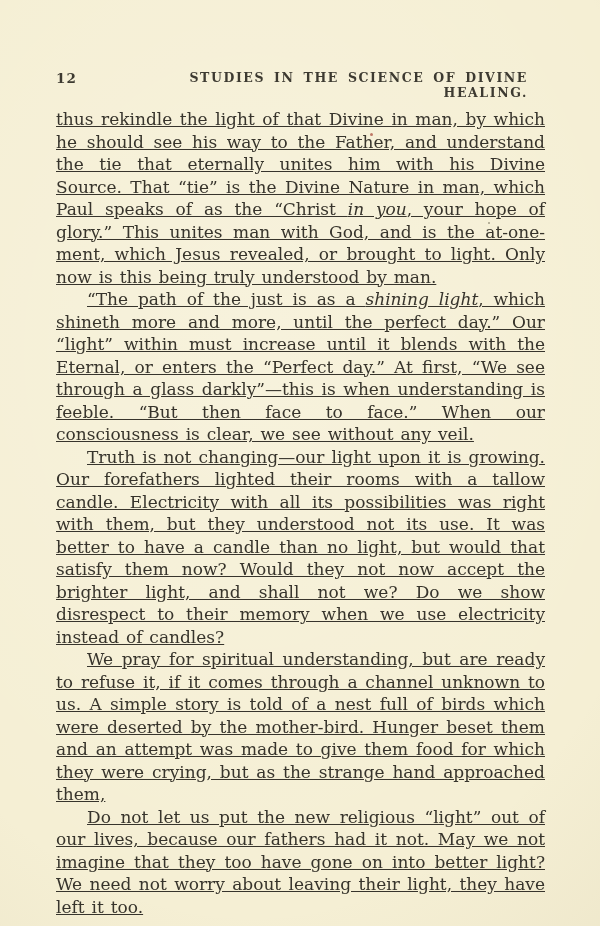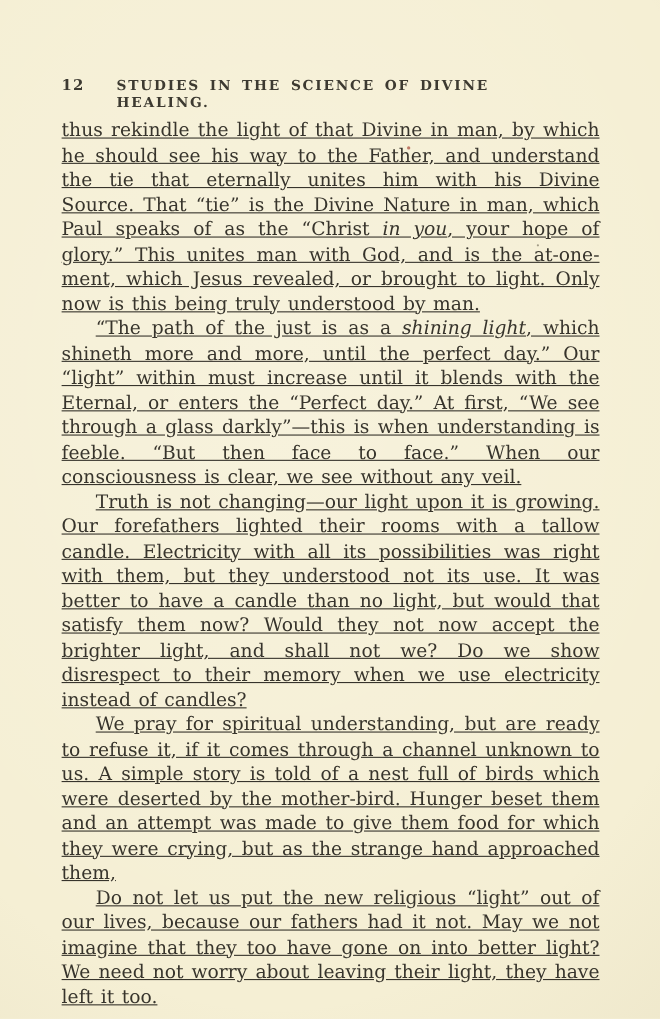--- a/index.html
+++ b/index.html
@@ -43,21 +43,21 @@
     left: 0;
     top: 0;
     font-size: 13.5px;
     letter-spacing: 1px;
   }
   .head-title {
     position: absolute;
     left: 50px;
     right: 15px;
     top: 0;
-    text-align: left;
+    text-align: right;
     word-spacing: 3px;
   }
   .body-text {
     position: absolute;
     top: 108px;
     left: 56px;
     width: 489px;
     font-size: 17px;
     line-height: 22.5px;
     text-align: justify;

